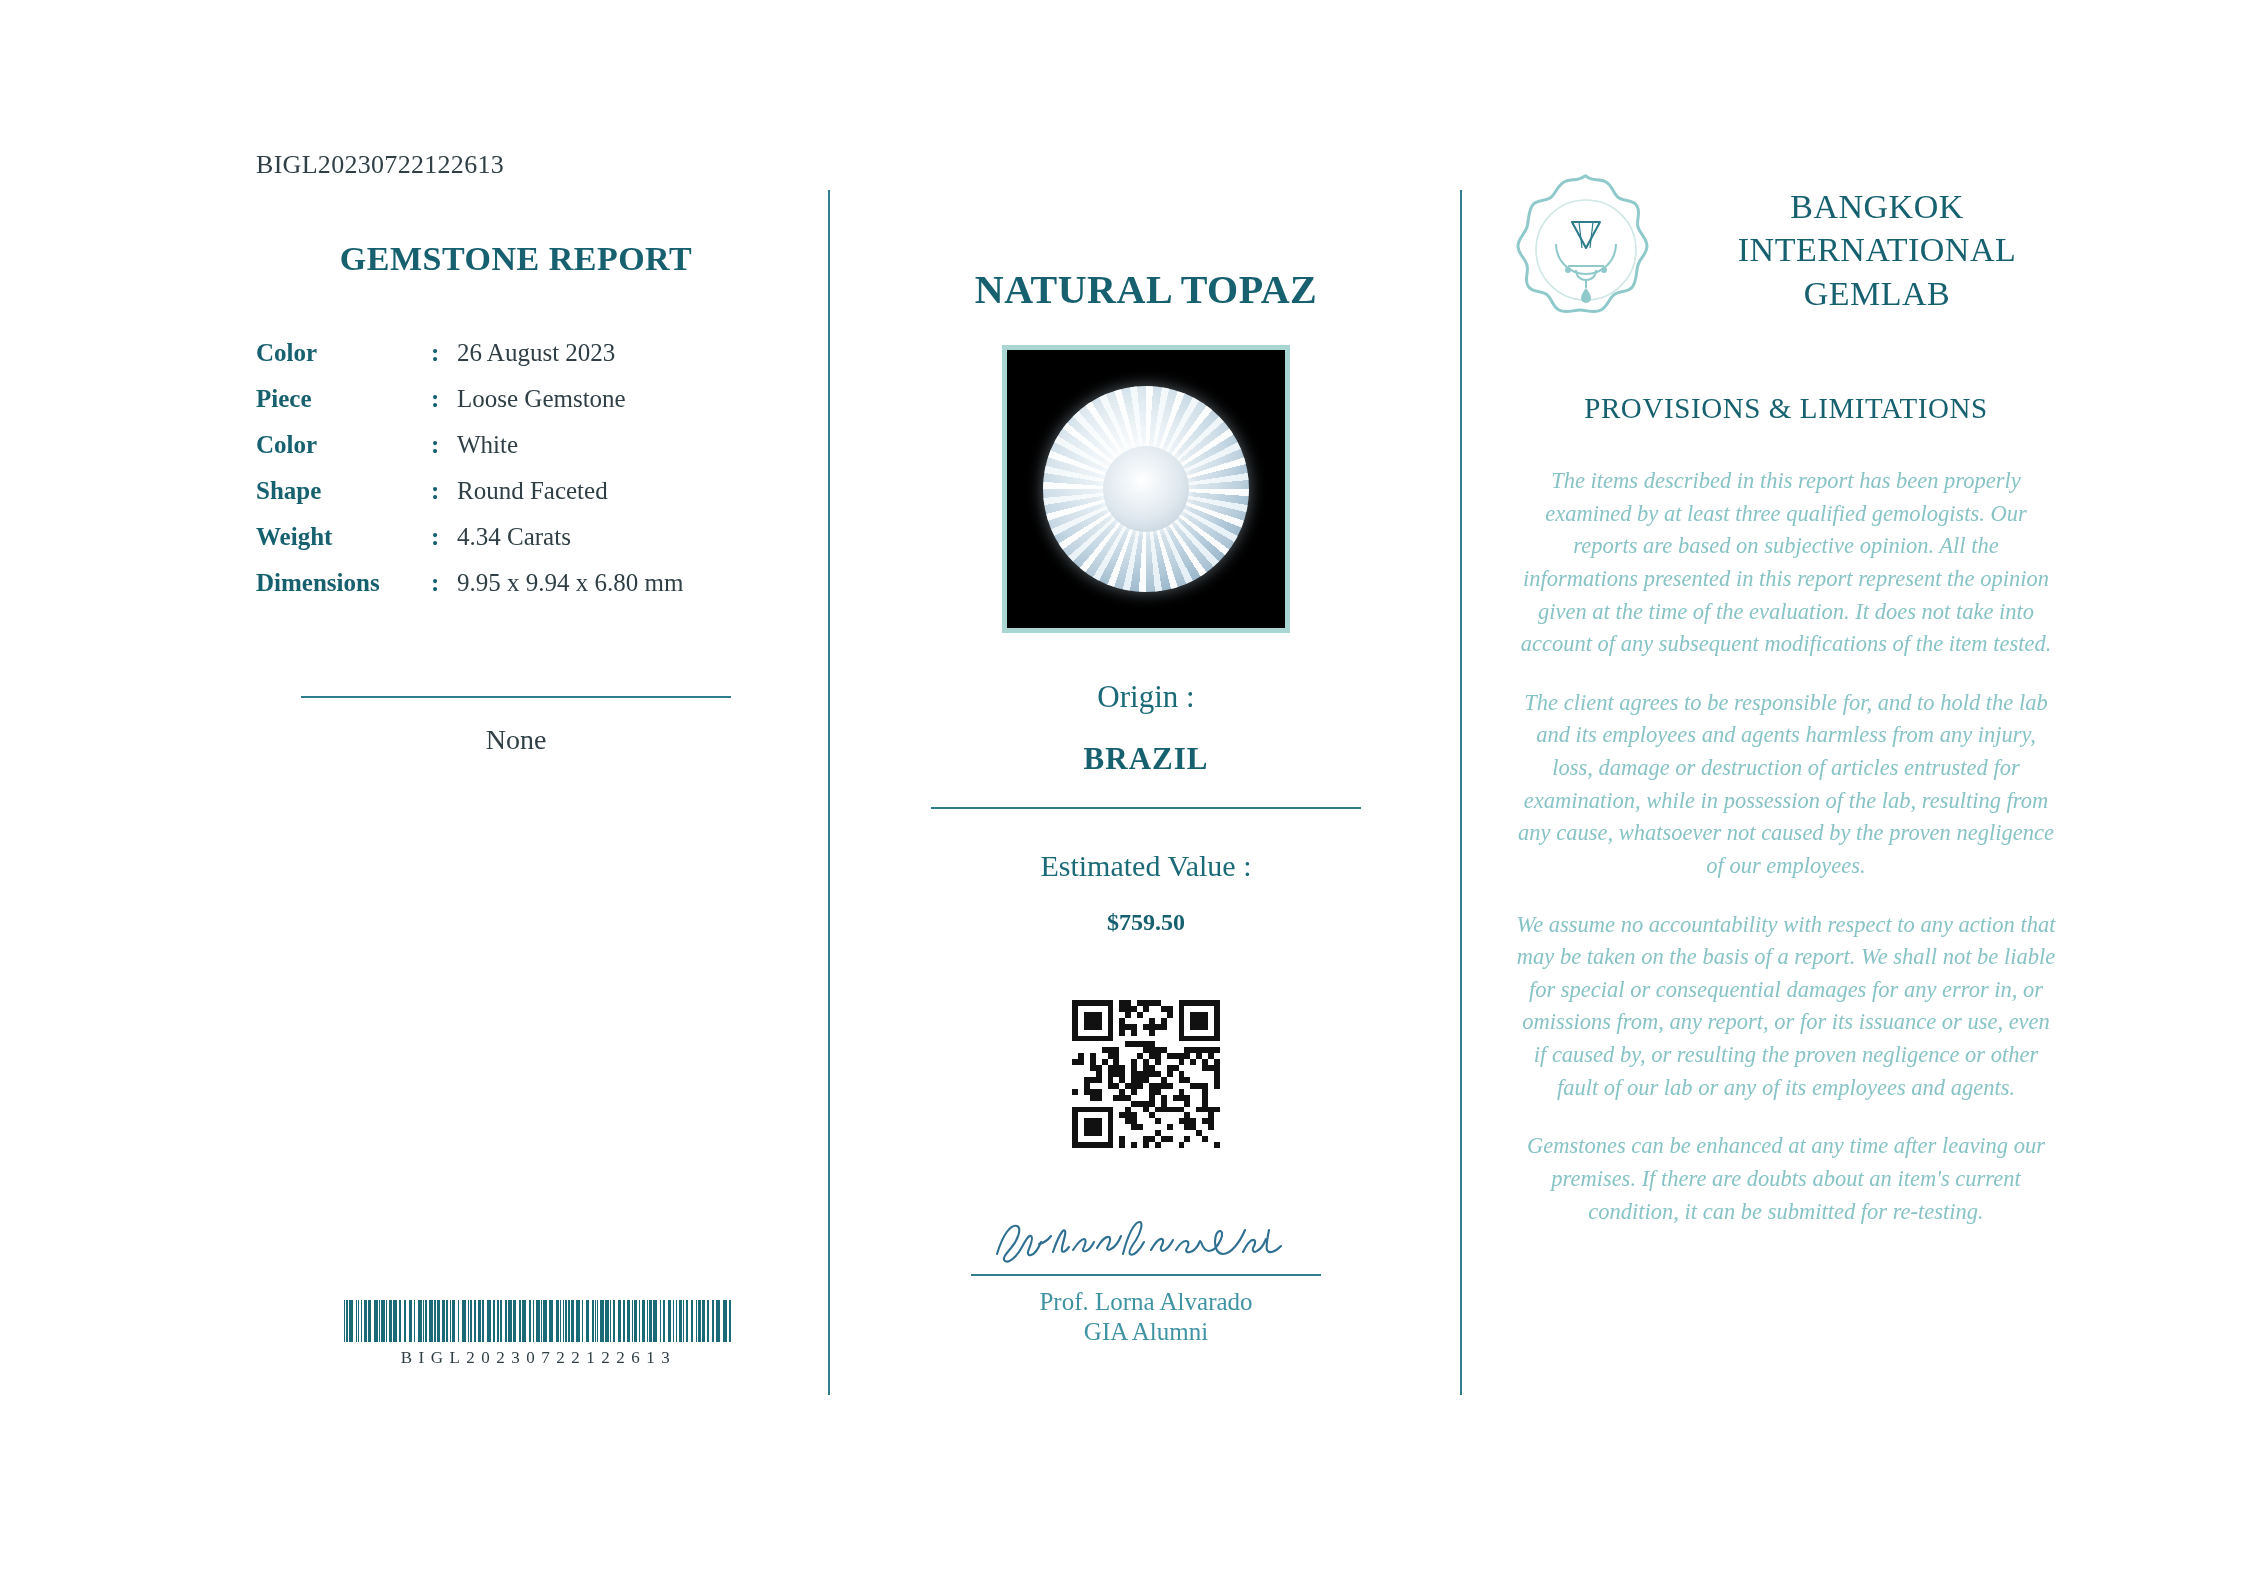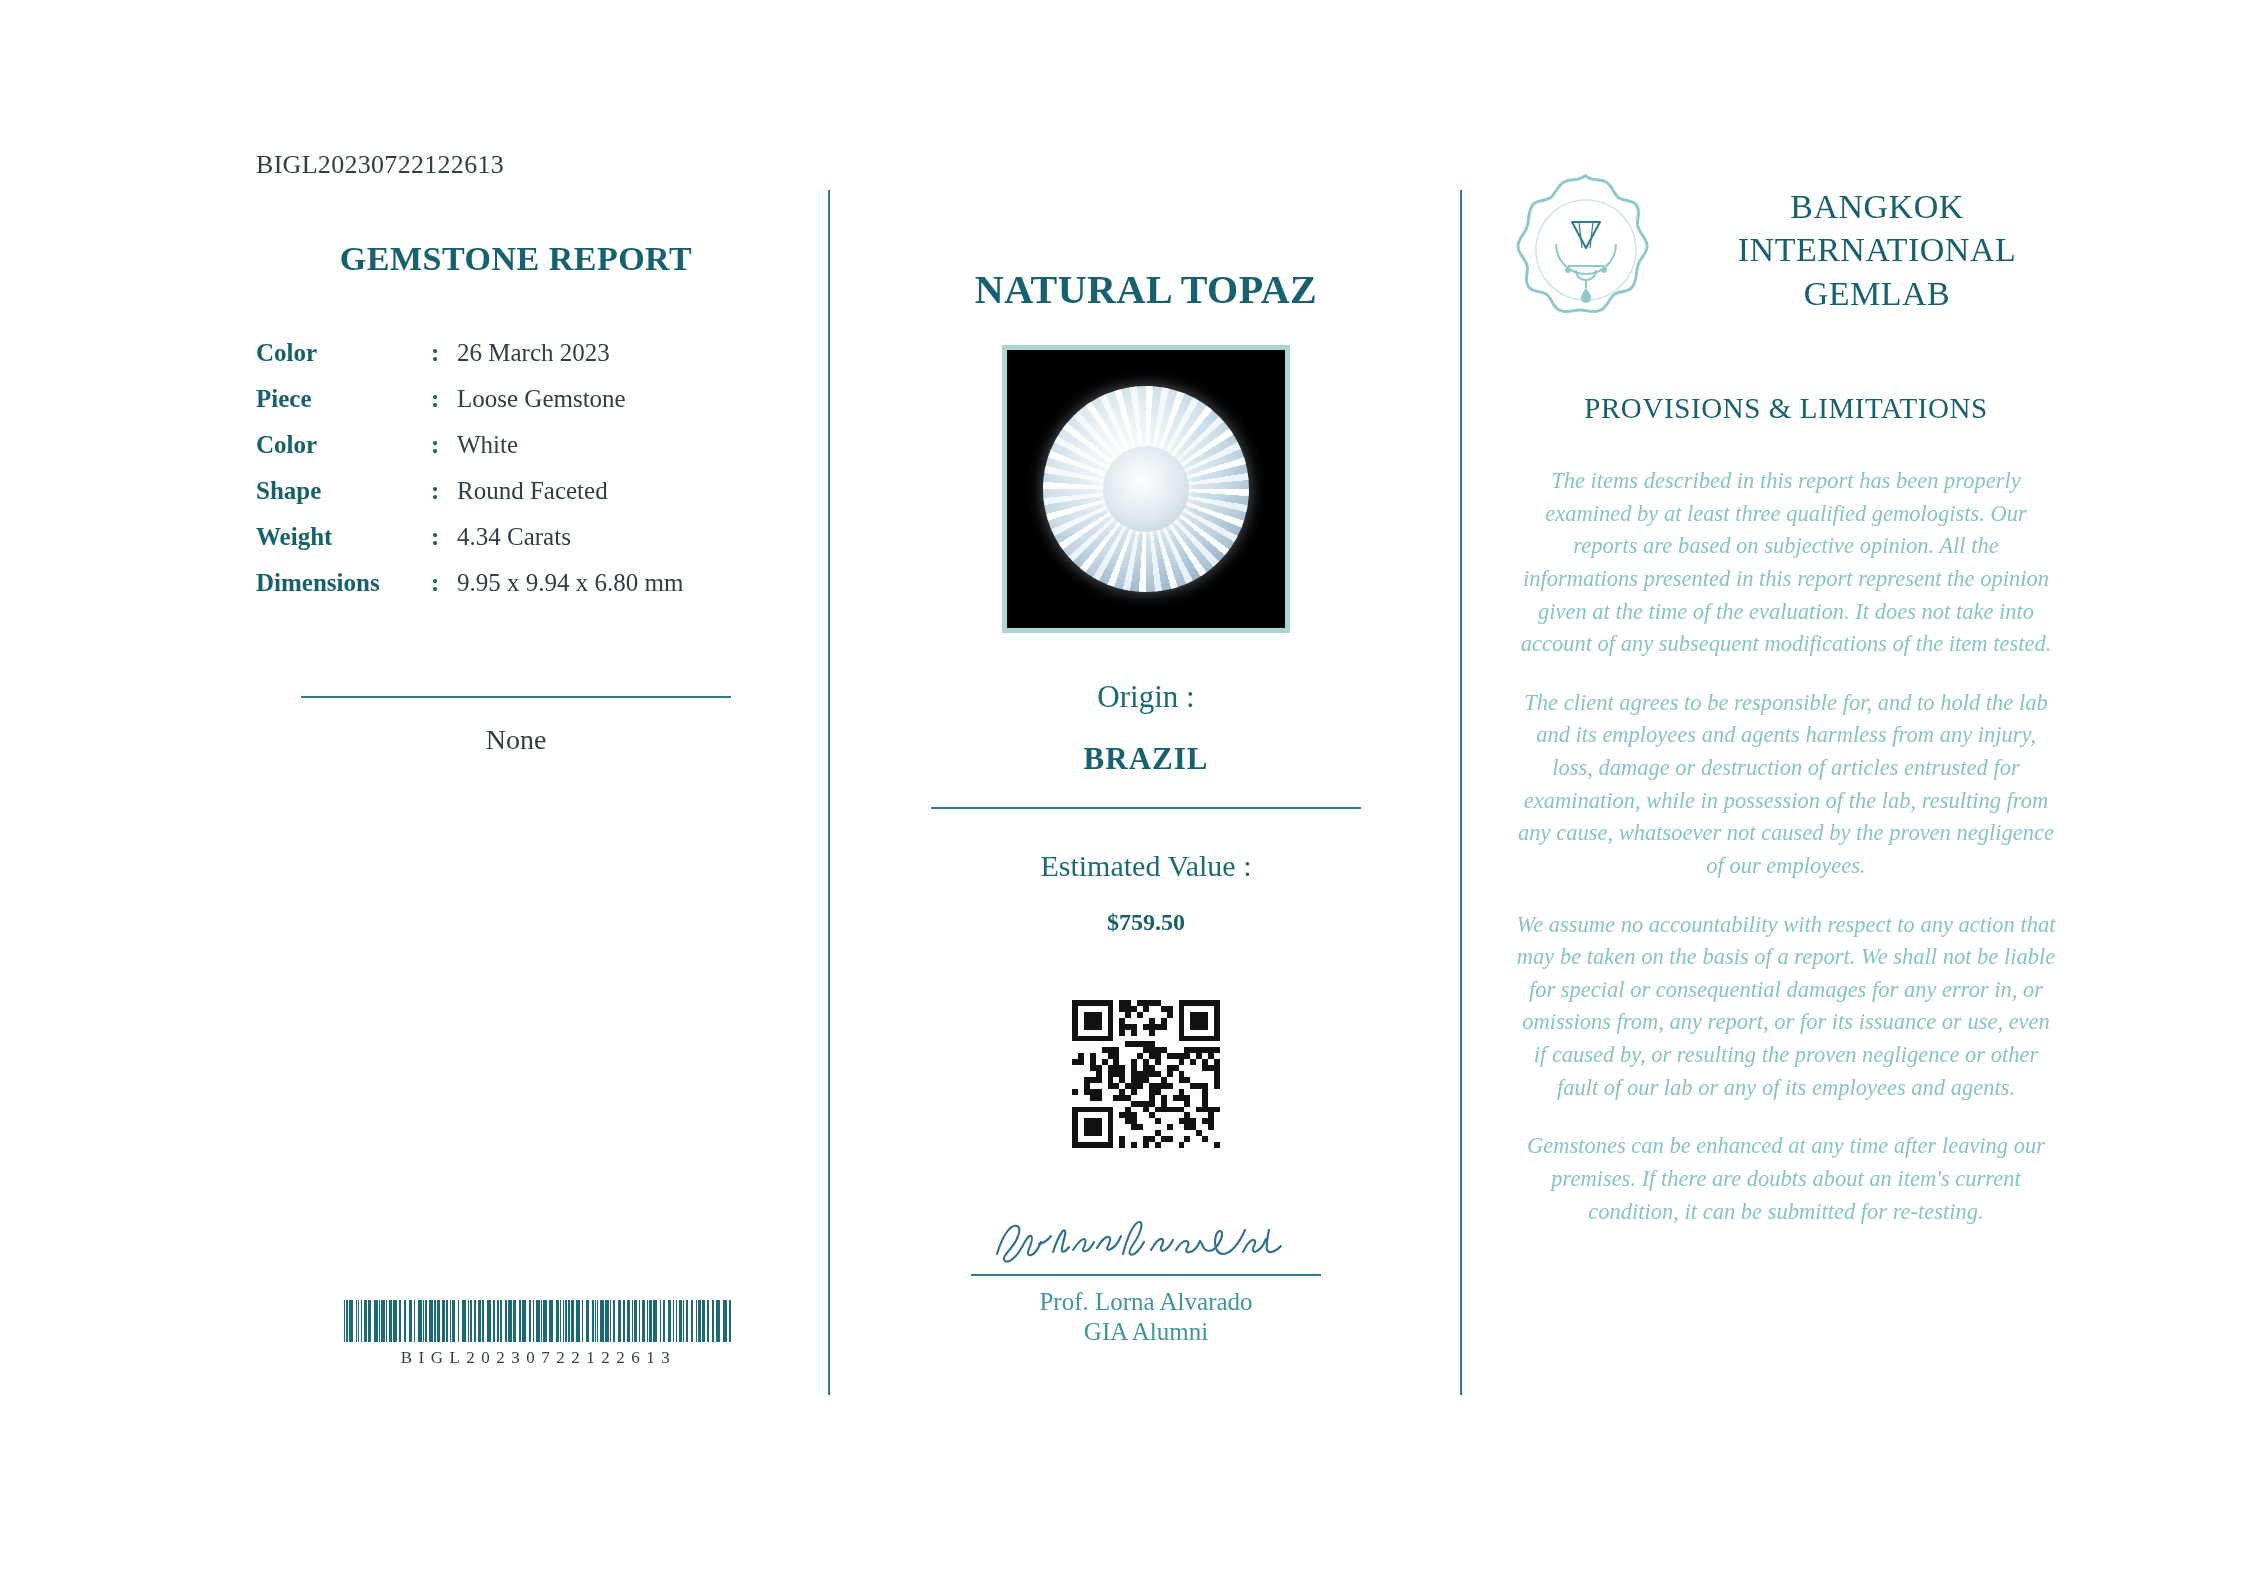--- a/index.html
+++ b/index.html
@@ -265,21 +265,21 @@
   <div class="vrule r2"></div>
 
   <div class="col1">
     <div class="col1-title">GEMSTONE REPORT</div>
 
     <table class="spec-table">
       <tbody>
         <tr>
           <td class="spec-label">Color</td>
           <td class="spec-colon">:</td>
-          <td class="spec-value">26 March 2023</td>
+          <td class="spec-value">26 August 2023</td>
         </tr>
         <tr>
           <td class="spec-label">Piece</td>
           <td class="spec-colon">:</td>
           <td class="spec-value">Loose Gemstone</td>
         </tr>
         <tr>
           <td class="spec-label">Color</td>
           <td class="spec-colon">:</td>
           <td class="spec-value">White</td>

